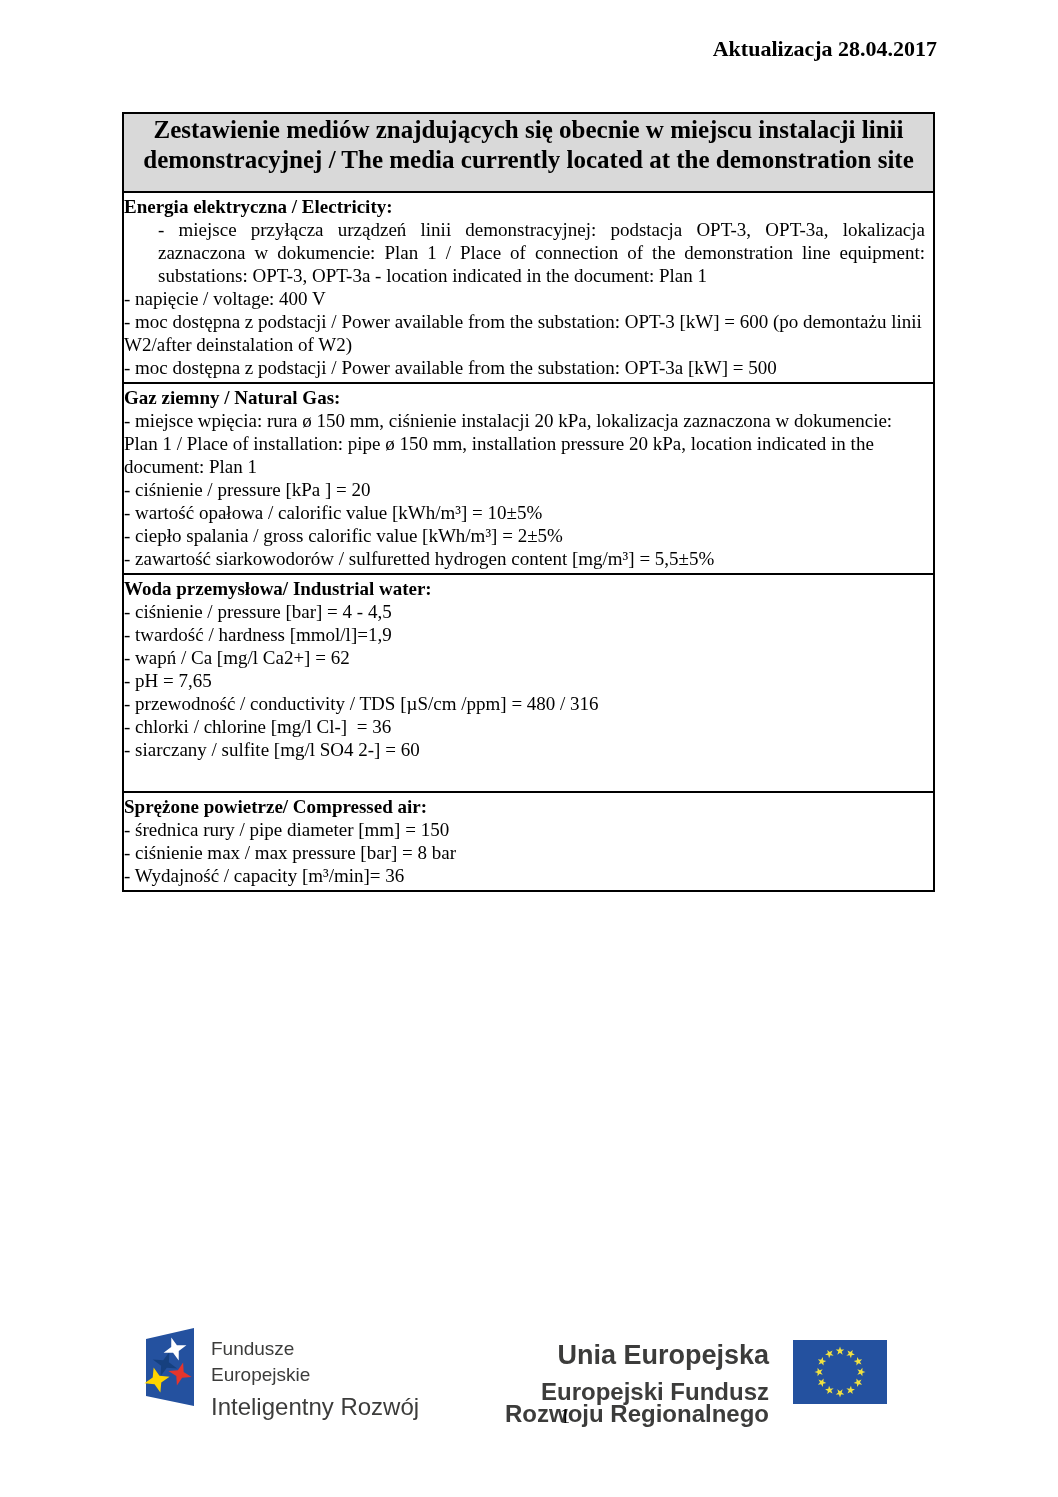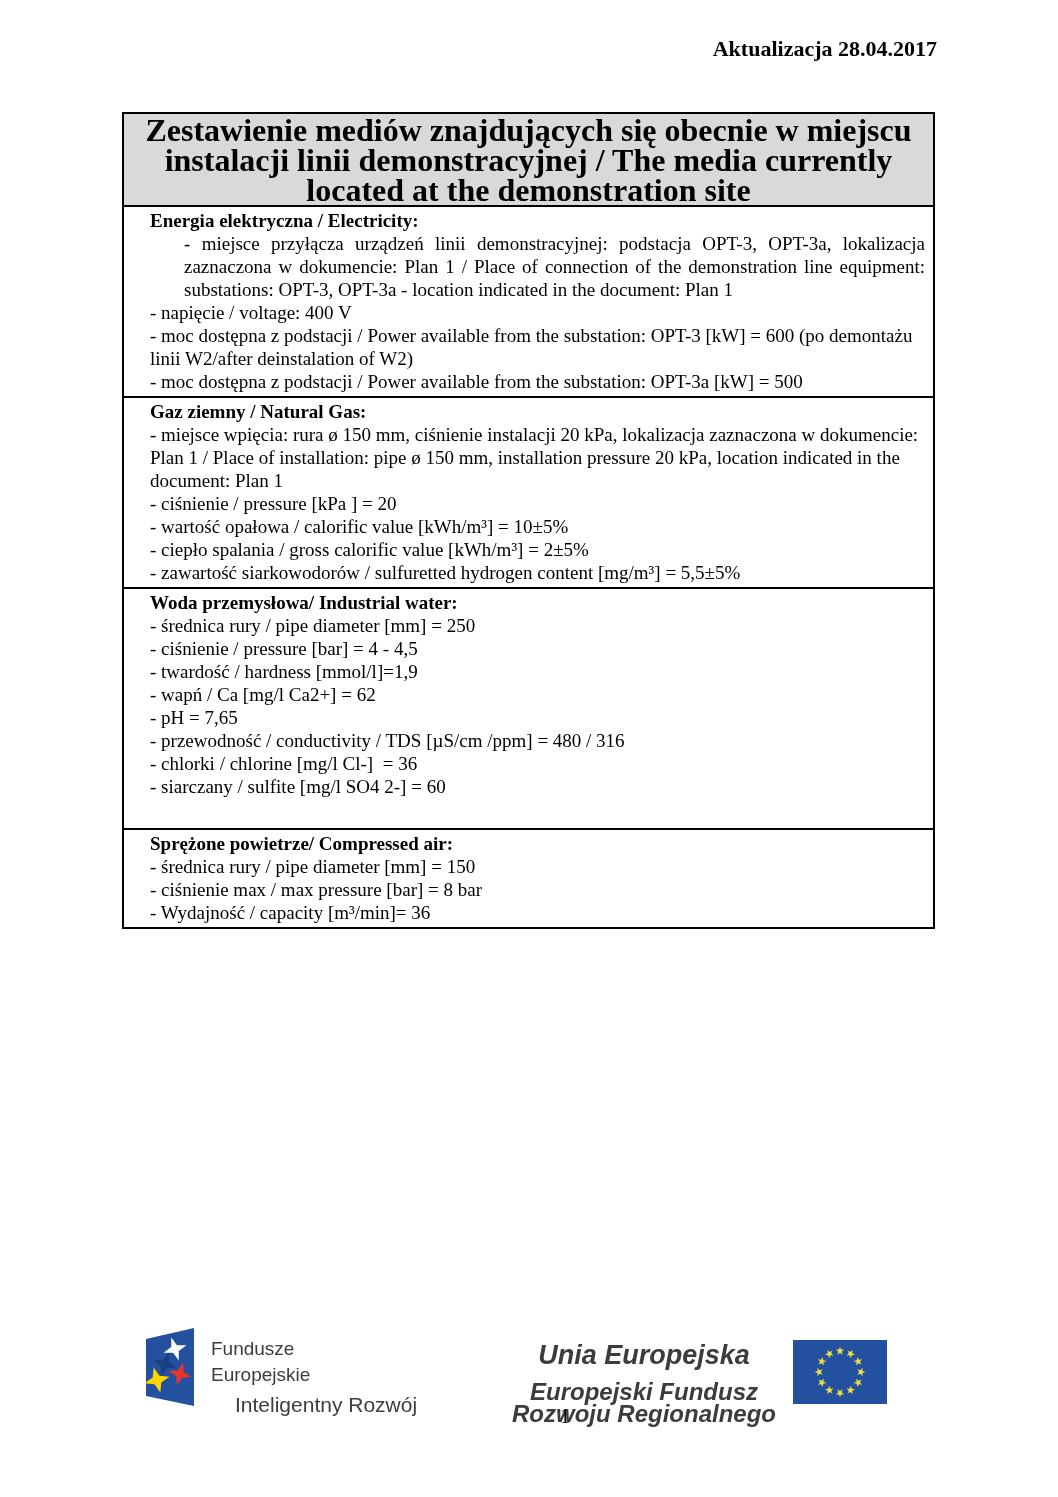--- a/index.html
+++ b/index.html
@@ -20,32 +20,32 @@
     position: absolute;
     left: 122px; top: 112px; width: 813px;
     box-sizing: border-box;
   }
   .title-box {
     box-sizing: border-box;
     border: 2px solid #000;
     background: #d9d9d9;
     text-align: center;
     font-weight: bold;
-    font-size: 32px;
+    font-size: 25px;
     line-height: 30px;
-    padding: 1px 8px 0 8px;
+    padding: 1px 8px 16px 8px;
   }
   .body-box {
     box-sizing: border-box;
     border: 2px solid #000;
     margin-top: -2px;
   }
   .section {
     border-bottom: 2px solid #000;
-    padding: 2px 8px 3px 26px;
+    padding: 2px 8px 3px 0;
     font-size: 19px;
     line-height: 23px;
   }
   .section:last-child { border-bottom: none; border-radius: 17px; }
   .section.pad-bottom { padding-bottom: 30px; }
   .section .heading {
     margin: 0;
     font-weight: bold;
     white-space: pre-wrap;
   }
@@ -61,29 +61,28 @@
     display: flex; align-items: flex-start;
     font-family: "Liberation Sans", sans-serif;
     color: #3c3c3b;
   }
   .fe-flag { width: 54px; height: 78px; margin-right: 14px; }
   .fe-text { padding-top: 8px; }
   .fe-title {
     font-size: 19px; font-weight: normal; line-height: 26px;
   }
   .fe-sub {
-    font-size: 21px; margin-top: 5px; margin-left: 24px;
+    font-size: 24px; margin-top: 5px;
   }
   .footer-right-text {
     position: absolute;
-    right: 282px; top: 1340px;
-    text-align: center;
+    right: 289px; top: 1340px;
+    text-align: right;
     font-family: "Liberation Sans", sans-serif;
     color: #3c3c3b;
-    font-style: italic;
   }
   .eu-title { font-size: 27px; font-weight: bold; line-height: 30px; }
   .eu-sub { font-size: 24px; font-weight: bold; line-height: 22px; margin-top: 11px; }
   .eu-flag {
     position: absolute;
     left: 793px; top: 1340px;
     width: 94px; height: 64px;
   }
   .page-number {
     position: absolute;
@@ -114,21 +113,20 @@
       <p class="heading">Gaz ziemny / Natural Gas:</p>
       <p class="item">- miejsce wpięcia: rura ø 150 mm, ciśnienie instalacji 20 kPa, lokalizacja zaznaczona w dokumencie: Plan 1 / Place of installation: pipe ø 150 mm, installation pressure 20 kPa, location indicated in the document: Plan 1</p>
       <p class="item">- ciśnienie / pressure [kPa ] = 20</p>
       <p class="item">- wartość opałowa / calorific value [kWh/m³] = 10±5%</p>
       <p class="item">- ciepło spalania / gross calorific value [kWh/m³] = 2±5%</p>
       <p class="item">- zawartość siarkowodorów / sulfuretted hydrogen content [mg/m³] = 5,5±5%</p>
     </div>
 
     <div class="section pad-bottom">
       <p class="heading">Woda przemysłowa/ Industrial water:</p>
-      <p class="item">- średnica rury / pipe diameter [mm] = 250</p>
       <p class="item">- ciśnienie / pressure [bar] = 4 - 4,5</p>
       <p class="item">- twardość / hardness [mmol/l]=1,9</p>
       <p class="item">- wapń / Ca [mg/l Ca2+] = 62</p>
       <p class="item">- pH = 7,65</p>
       <p class="item">- przewodność / conductivity / TDS [µS/cm /ppm] = 480 / 316</p>
       <p class="item">- chlorki / chlorine [mg/l Cl-]  = 36</p>
       <p class="item">- siarczany / sulfite [mg/l SO4 2-] = 60</p>
     </div>
 
     <div class="section">

